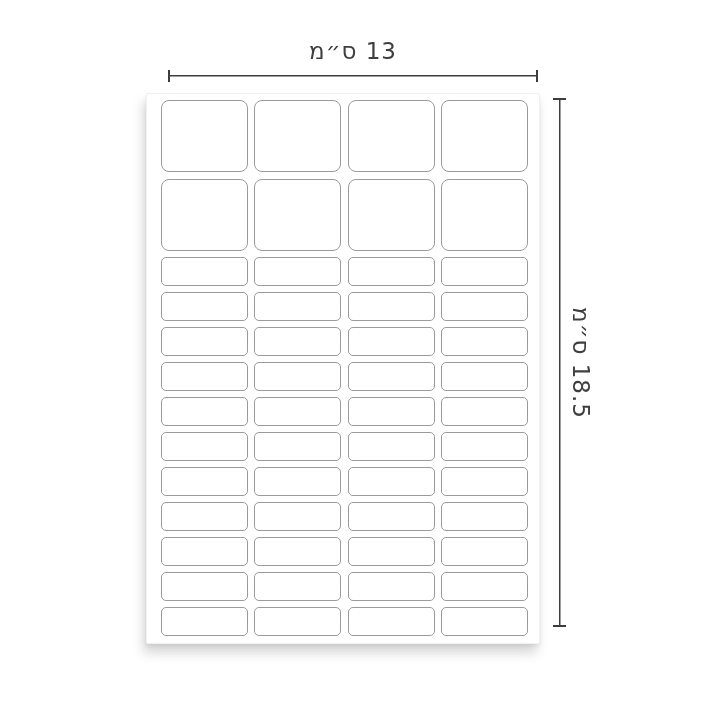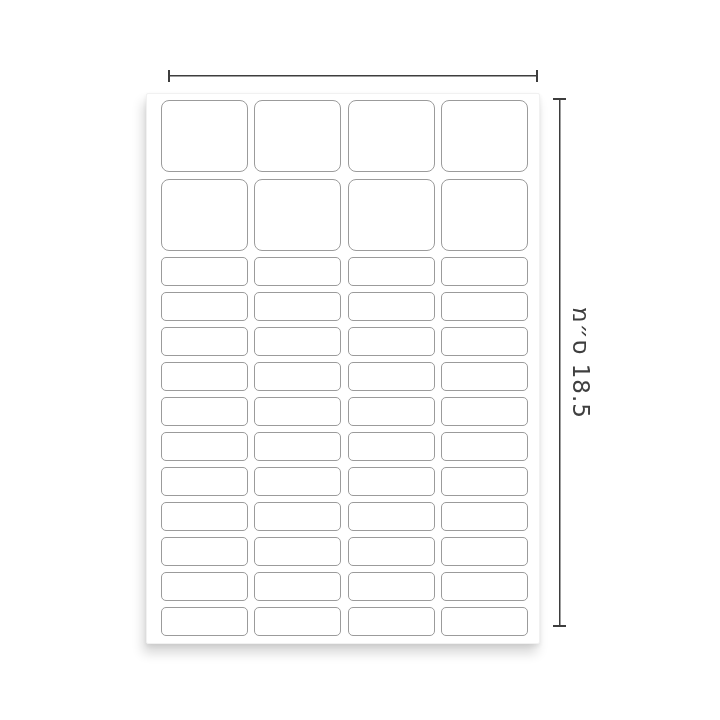--- a/index.html
+++ b/index.html
@@ -59,20 +59,21 @@
     box-sizing:border-box;
   }
   .label-large{border-radius:8px;}
   .label-small{border-radius:5px;}
 </style>
 </head>
 <body>
 
 <div class="canvas">
 
+  <div class="dim-top-text" dir="rtl">13 ס״מ</div>
 
   <div class="dim-line-h"></div>
 
   <div class="dim-line-v"></div>
 
   <div class="dim-side-text" dir="rtl">18.5 ס״מ</div>
 
   <div class="sheet">
     <div class="grid grid-large" style="grid-template-columns: repeat(4, 87px);">
         <div class="label label-large"></div>

